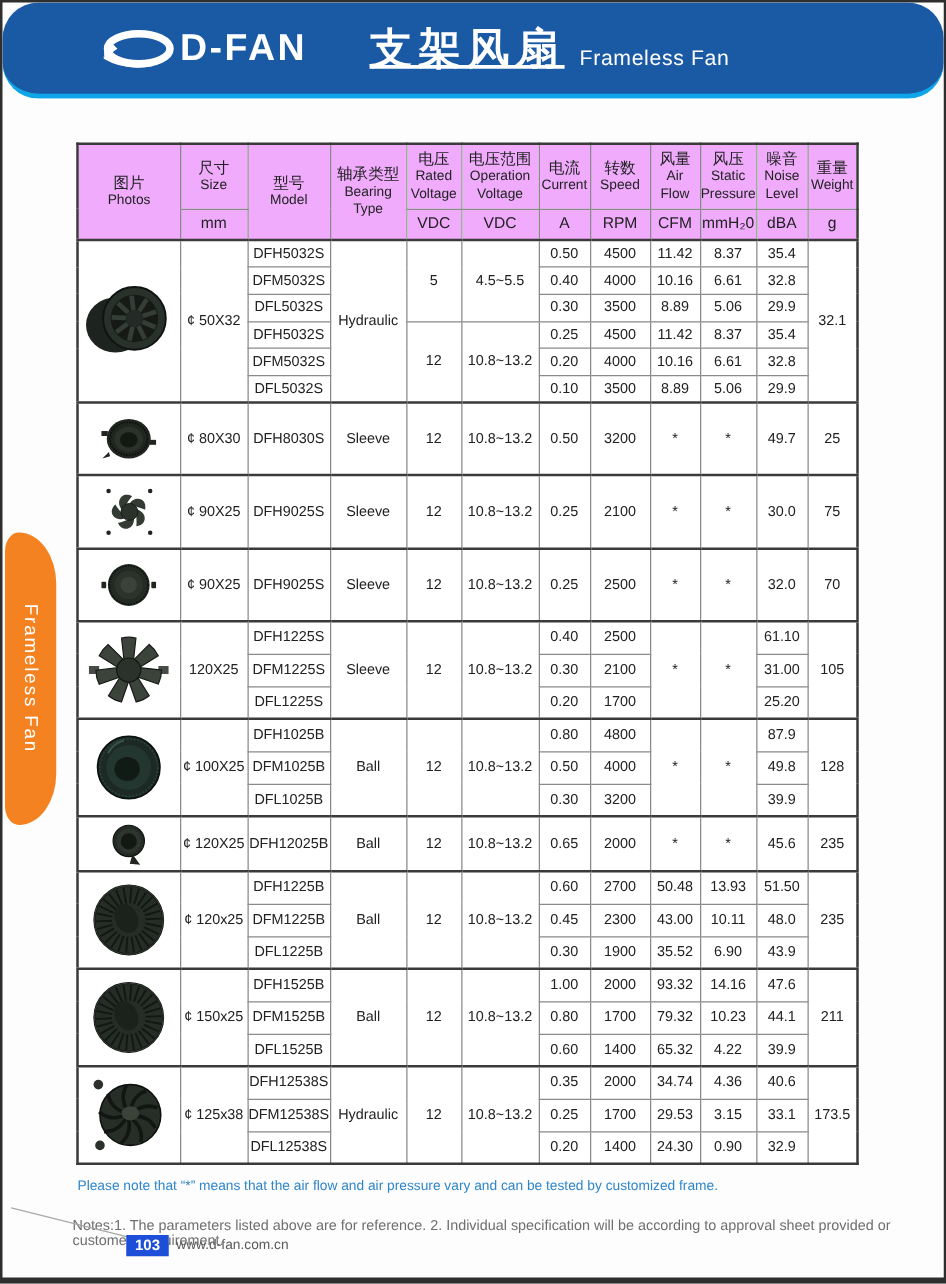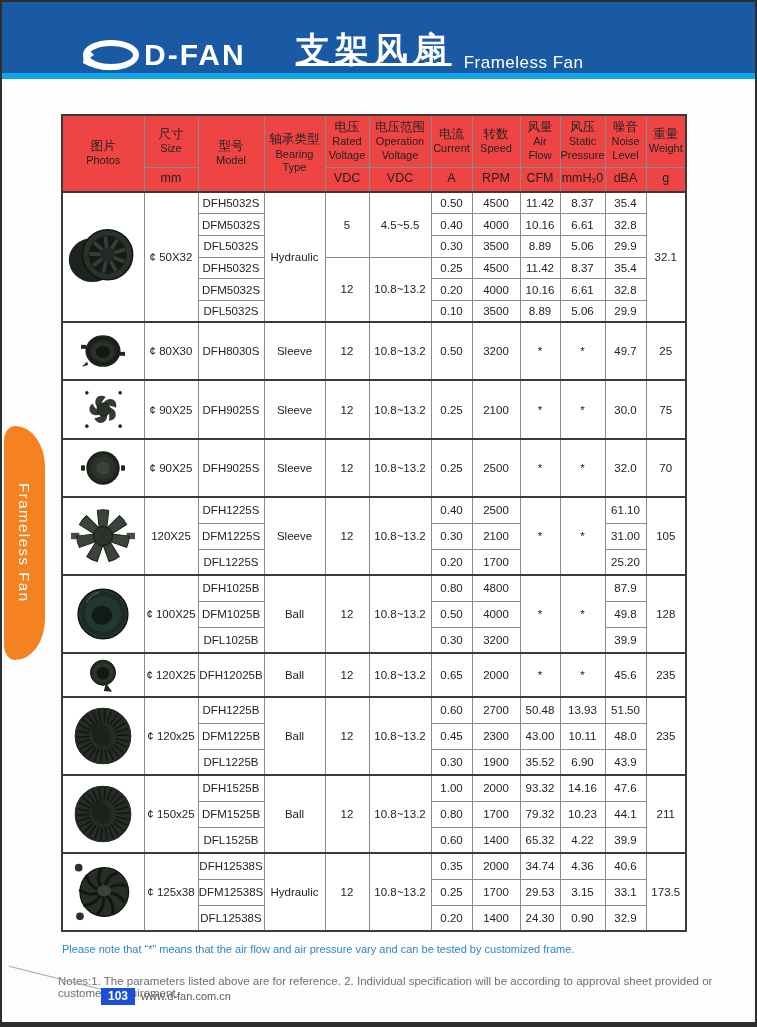--- a/index.html
+++ b/index.html
@@ -2,39 +2,39 @@
 <html><head>
 <meta charset="utf-8">
 <style>
   html,body{margin:0;padding:0;background:#e8e8e8;}
   .page{position:relative;width:757px;height:1027px;background:#fdfdfd;
         border:2px solid #2e2e2e;border-bottom-width:5px;box-sizing:border-box;
         font-family:"Liberation Sans", sans-serif;overflow:hidden;}
 
   
   .top-bar{position:absolute;left:0;top:0;width:100%;height:77px;background:#1a5aa5;
-           border-bottom:6px solid #0ea5e9;display:flex;align-items:flex-end;box-sizing:border-box;}
+           border-bottom:4px solid #0ea5e9;display:flex;align-items:center;box-sizing:border-box;border-radius:29px;}
   .logo{display:flex;align-items:center;margin-left:78px;}
   .logo svg{margin-right:4px;}
   .brand{color:#fff;font-size:30px;font-weight:bold;letter-spacing:2px;}
   .title-zh{color:#fff;font-size:34px;margin-left:50px;letter-spacing:5px;font-weight:600;text-decoration:underline;}
   .title-en{color:#fff;font-size:17px;margin-left:12px;margin-top:16px;letter-spacing:.5px;}
 
   
   .side-tab{position:absolute;left:2px;top:424px;width:41px;height:234px;background:#f58220;
             border-radius:12px 32px 32px 12px / 16px 44px 44px 16px;
             display:flex;align-items:center;justify-content:center;}
   .side-tab-label{writing-mode:vertical-rl;color:#fff;font-size:15px;letter-spacing:1.5px;}
 
   
   table.spec{position:absolute;left:59px;top:112px;width:624px;border-collapse:collapse;
              table-layout:fixed;border:2px solid #3a3a3a;}
   .spec th,.spec td{border:1px solid #8a8a8a;text-align:center;vertical-align:middle;
                     padding:0;color:#222;overflow:hidden;}
-  .spec thead th{background:#ef4444;font-weight:normal;line-height:1.25;}
+  .spec thead th{background:#f0abfc;font-weight:normal;line-height:1.25;}
   .spec thead tr.main-row{height:52px;}
   .spec thead tr.unit-row{height:25px;}
   .spec thead tr.unit-row th{font-size:12.5px;border-bottom:2px solid #3a3a3a;}
   .spec th .zh{font-size:12.5px;}
   .spec th .en{font-size:11px;}
   .spec td{font-size:11.5px;background:#fff;}
   .spec tbody tr.grp td{border-top:2px solid #3a3a3a;}
   .spec td.c-photo{background:#fff;}
   .spec td.c-photo svg{display:block;margin:2px auto;}
 

